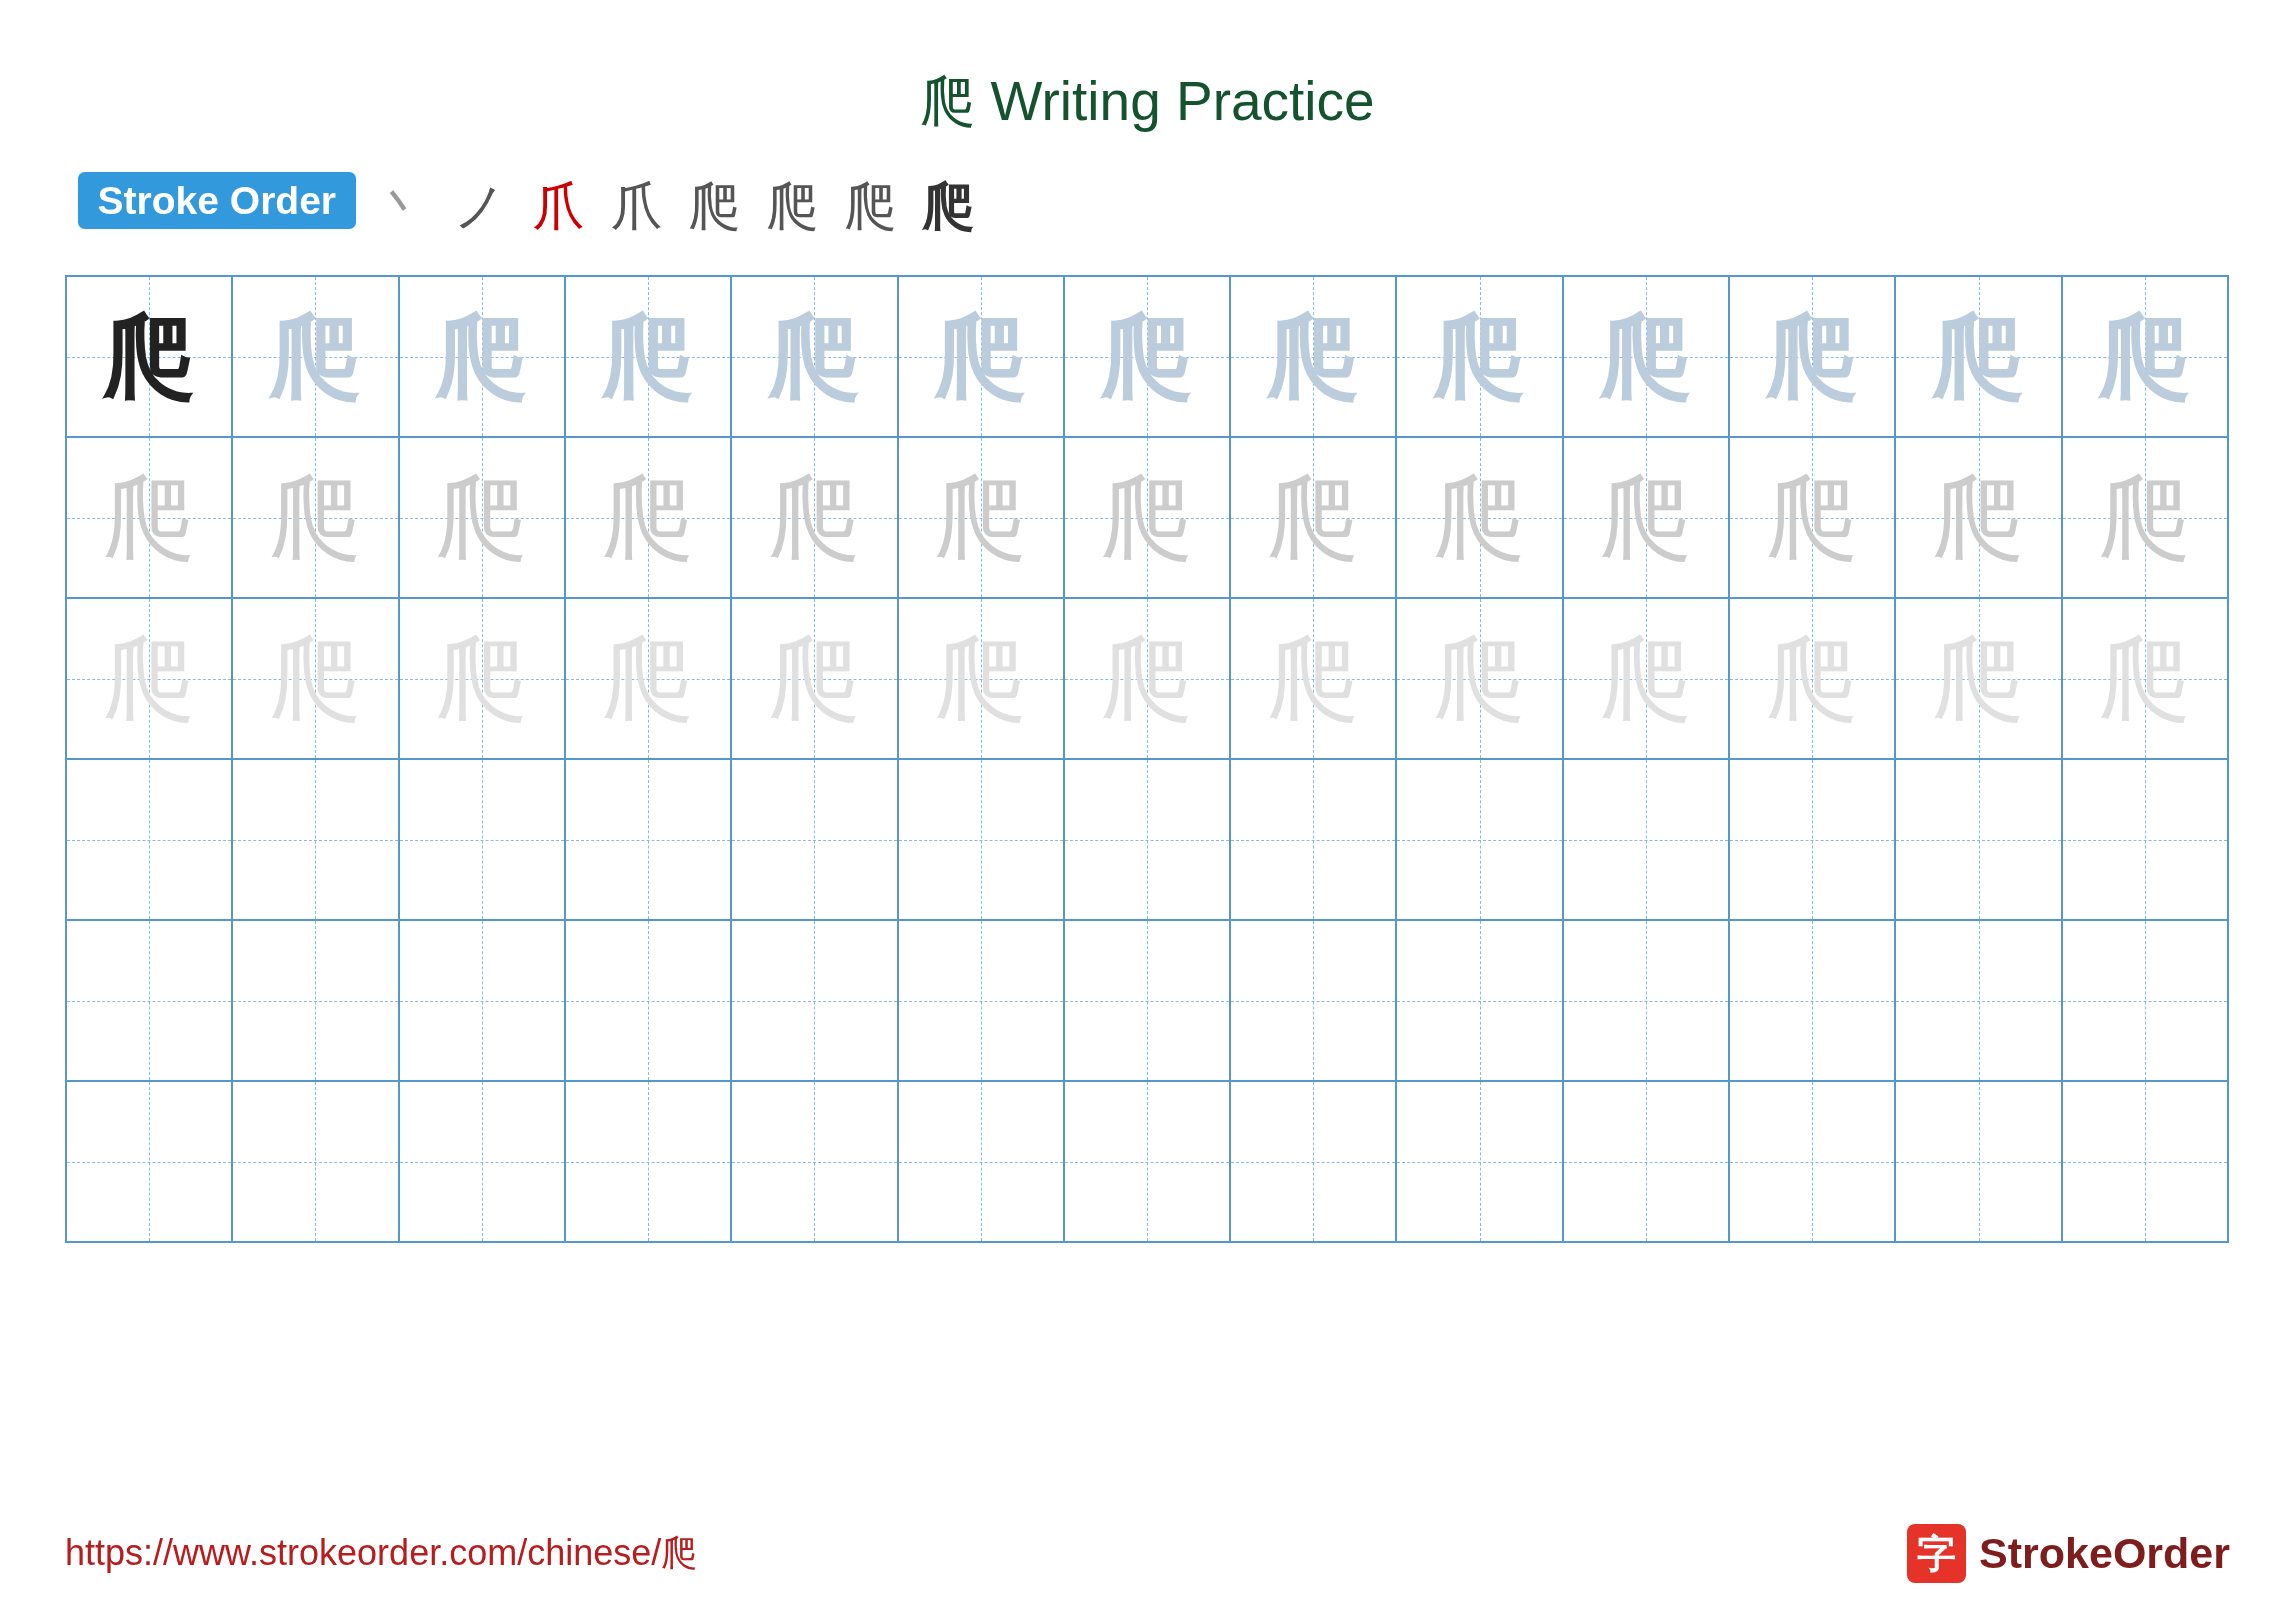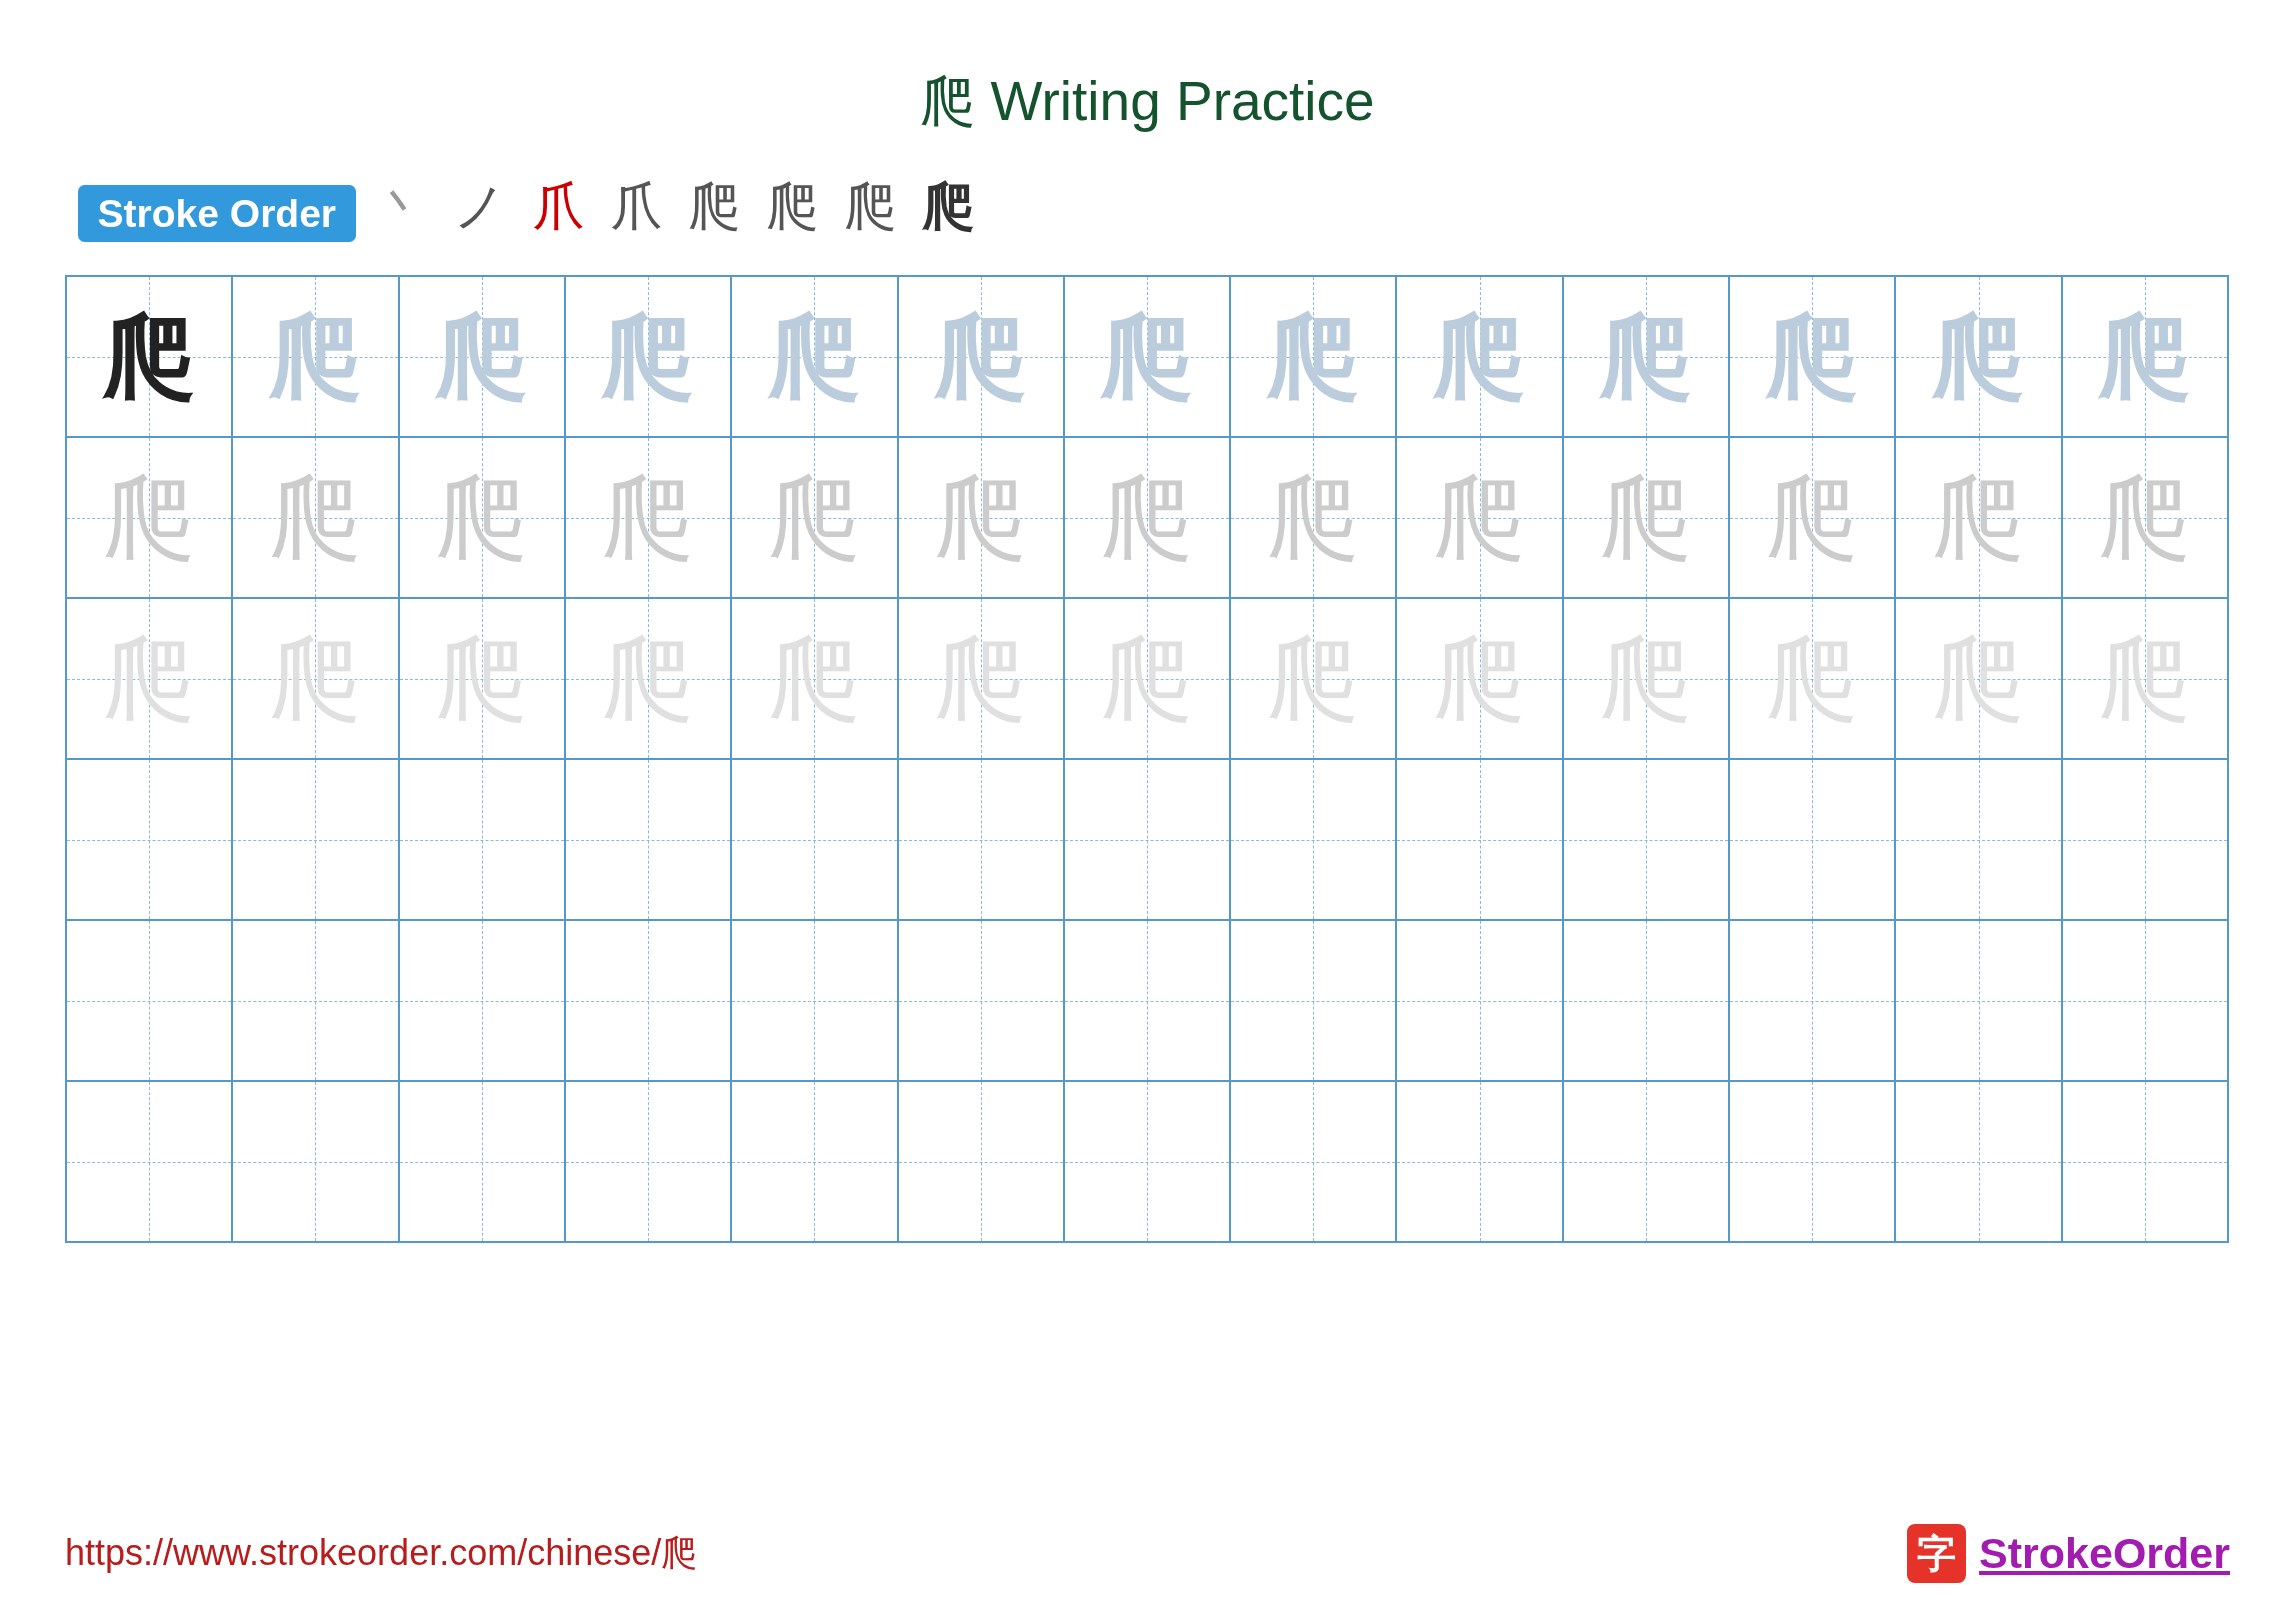--- a/index.html
+++ b/index.html
@@ -31,21 +31,21 @@
       color: #14532d;
       font-weight: normal;
     }
     .title-char {
       font-family: 'SimSun', 'STSong', serif;
     }
 
     
     .stroke-order-row {
       display: flex;
-      align-items: flex-end;
+      align-items: flex-start;
       margin-bottom: 33px;
       margin-left: 13px;
       gap: 19.6px;
     }
     .stroke-order-badge {
       background: #3399dd;
       color: white;
       font-size: 39px;
       font-weight: bold;
       padding: 6.5px 19.6px;
@@ -157,22 +157,21 @@
       align-items: center;
       justify-content: center;
       color: white;
       font-family: 'SimSun', serif;
       font-size: 39px;
       font-weight: bold;
     }
     .logo-text {
       font-size: 43px;
       font-weight: bold;
-      color: #a21caf;
-      text-decoration: underline;
+      color: #7f1d1d;
     }
   </style>
 </head>
 <body>
 
 <div class="page-container">
 
   <div class="title-area">
     <span class="title-text">
       <span class="title-char">爬</span>

